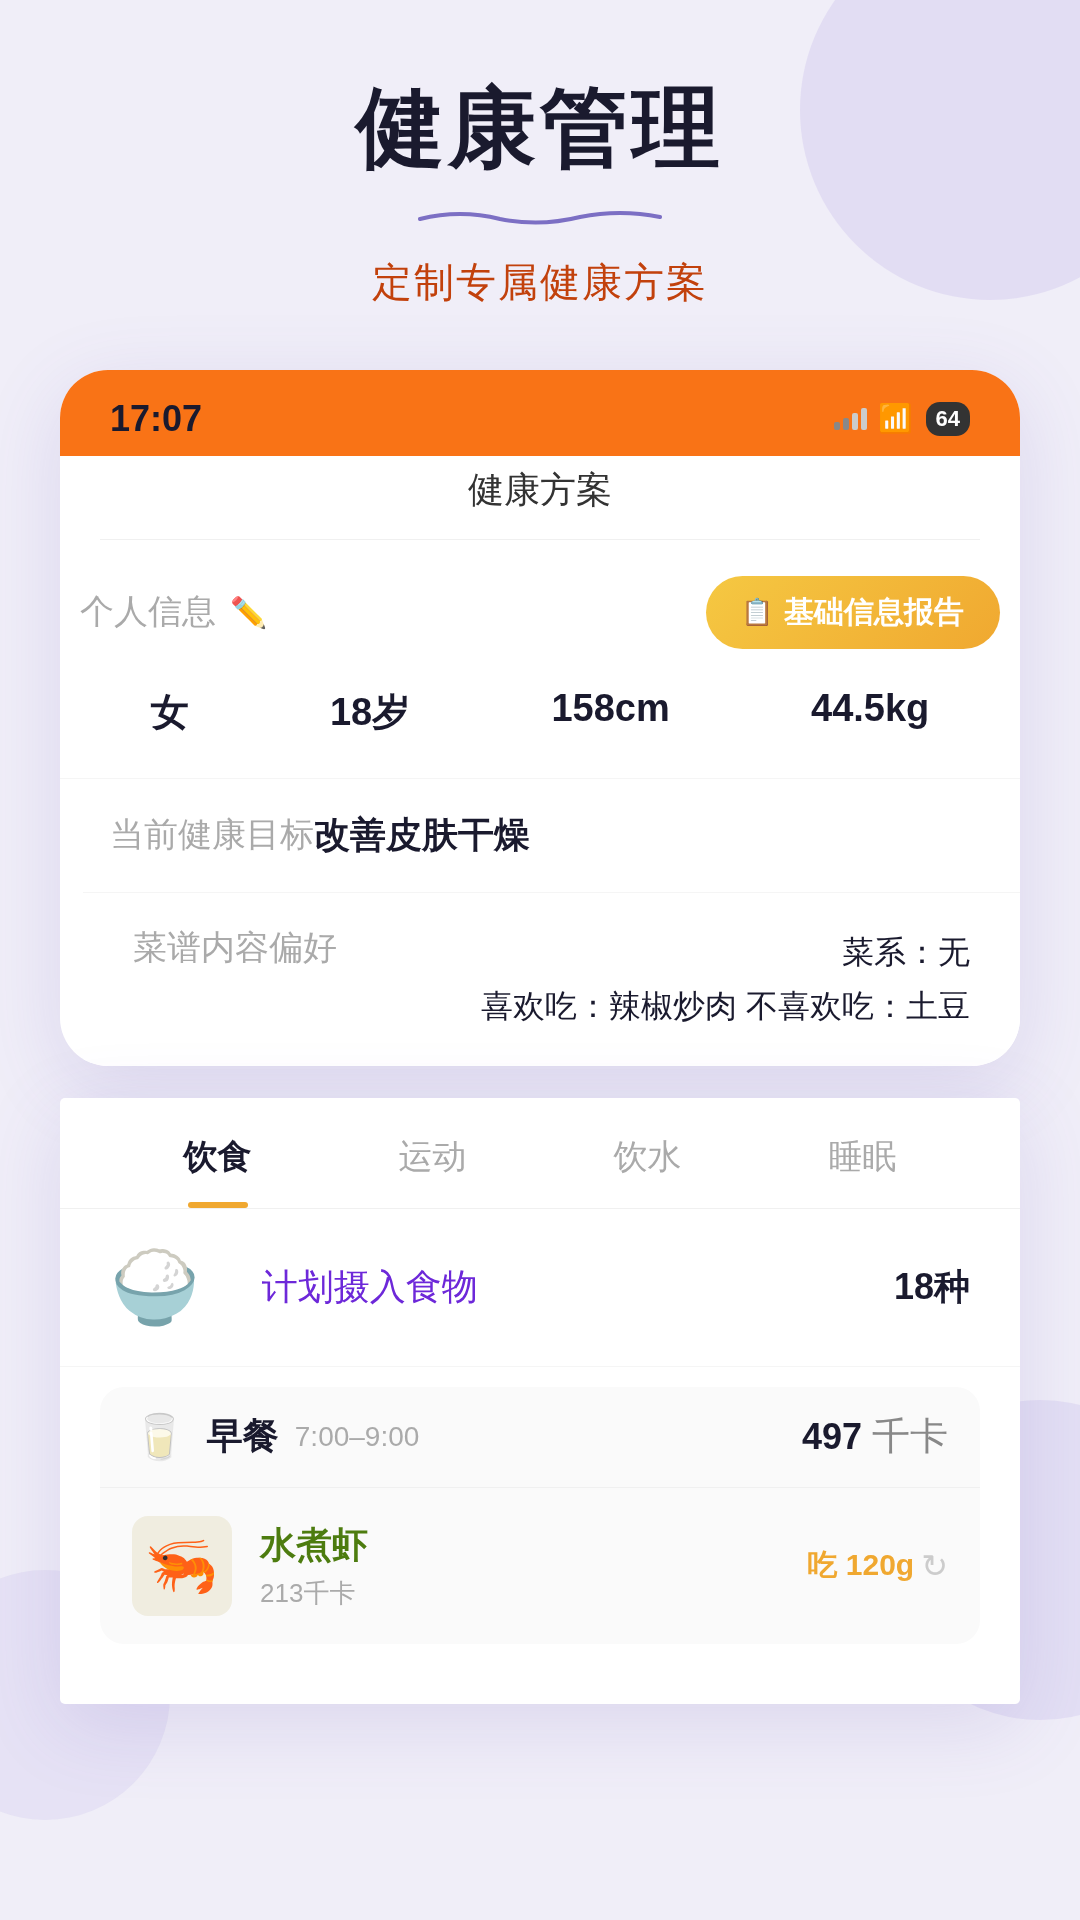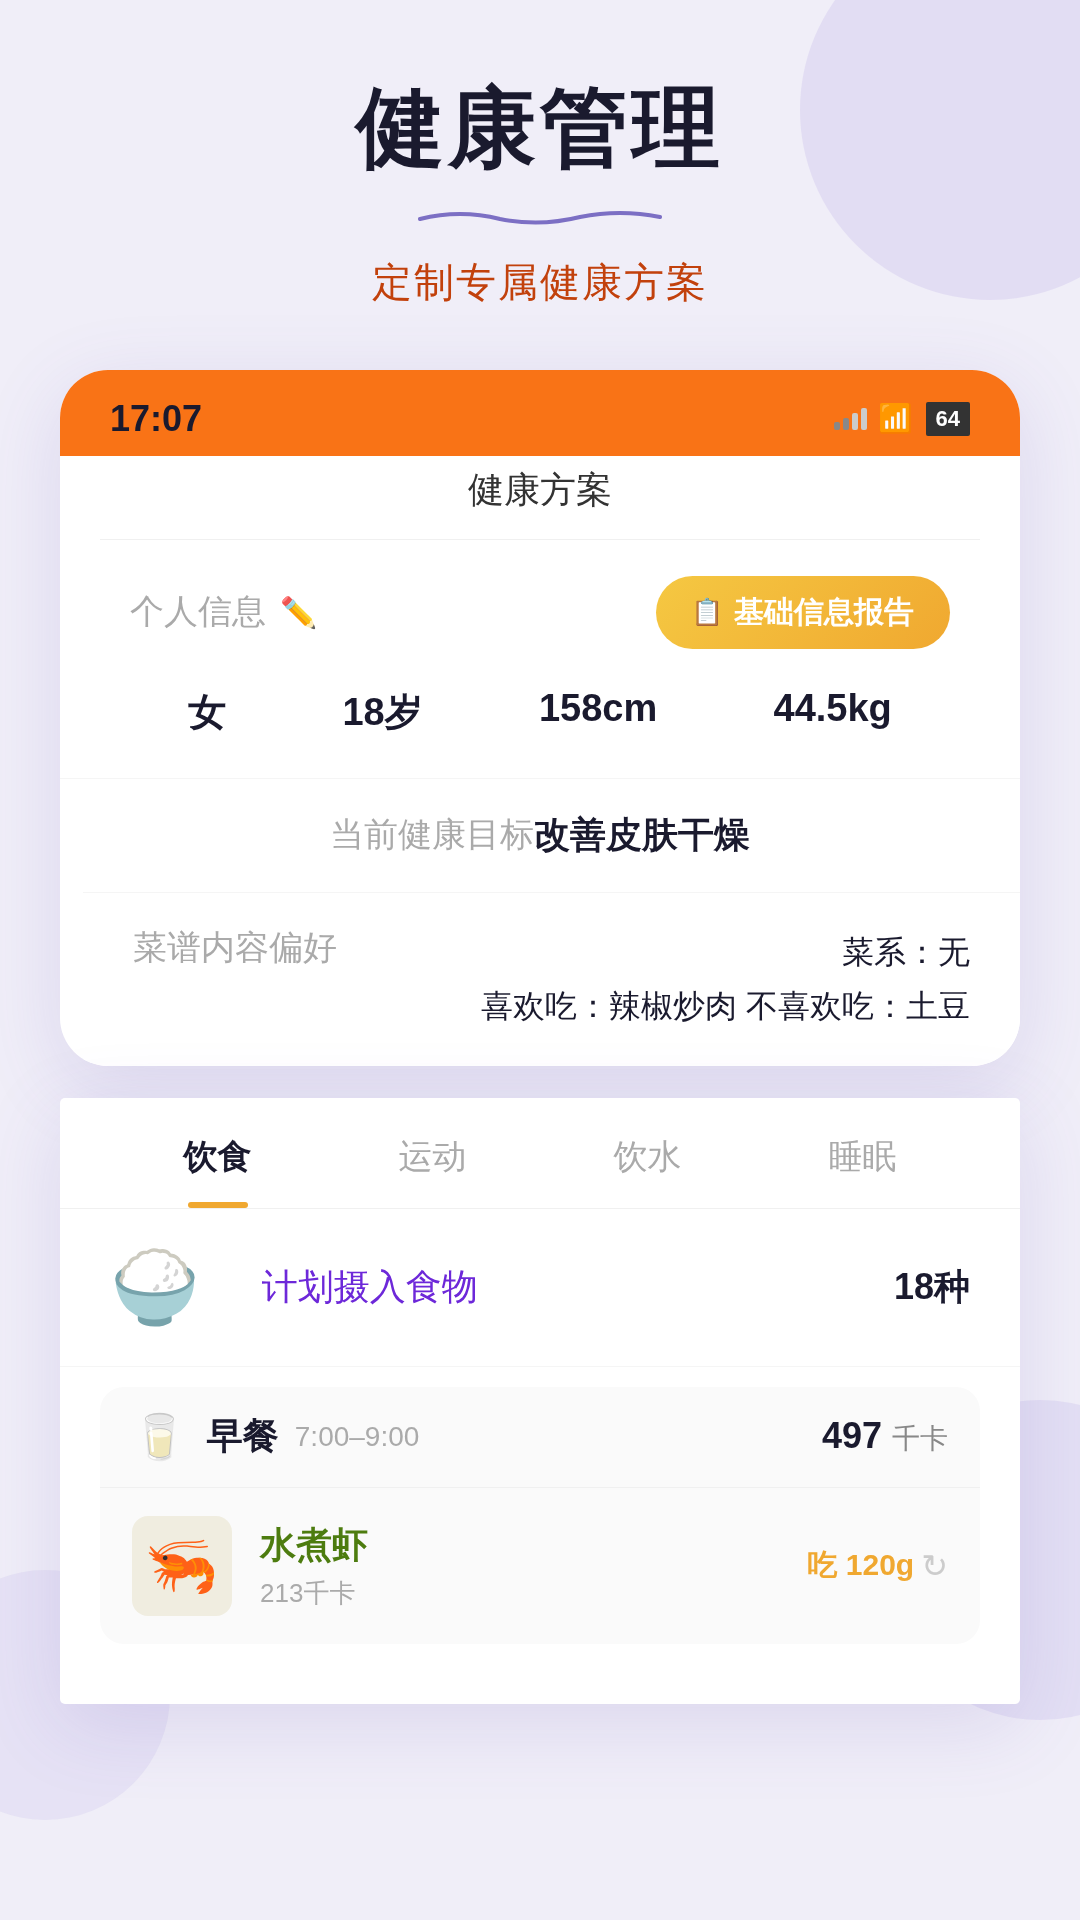--- a/index.html
+++ b/index.html
@@ -132,42 +132,42 @@
       font-size: 28px;
       color: #333;
     }
 
     .battery-badge {
       background: #333;
       color: #fff;
       font-size: 22px;
       font-weight: 700;
       padding: 4px 10px;
-      border-radius: 2px;
+      border-radius: 14px;
     }
 
     
     .nav-title {
       text-align: center;
       font-size: 36px;
       color: #333;
       padding: 10px 0 24px;
       background: #fff;
     }
 
     
     .divider {
       height: 1px;
       background: #f0f0f0;
       margin: 0 40px;
     }
 
     
     .section-personal {
-      padding: 36px 70px 30px;
+      padding: 36px 20px 30px;
       background: #fff;
     }
 
     .section-header-row {
       display: flex;
       align-items: center;
       justify-content: space-between;
       margin-bottom: 28px;
     }
 
@@ -217,21 +217,21 @@
 
     
     .section-goal {
       padding: 32px 50px;
       background: #fff;
       border-top: 1px solid #f5f5f5;
     }
 
     .goal-row {
       display: flex;
-      justify-content: center;
+      justify-content: flex-start;
       align-items: center;
     }
 
     .goal-label {
       font-size: 34px;
       color: #aaa;
     }
 
     .goal-value {
       font-size: 36px;
@@ -366,21 +366,21 @@
     }
 
     .meal-calories {
       margin-left: auto;
       font-size: 36px;
       font-weight: 700;
       color: #1a1a2e;
     }
 
     .meal-calories-unit {
-      font-size: 28px;
+      font-size: 38px;
       color: #888;
       font-weight: 400;
       margin-top: 48px;
     }
 
     
     .food-item-row {
       display: flex;
       align-items: center;
       padding: 28px 32px;

